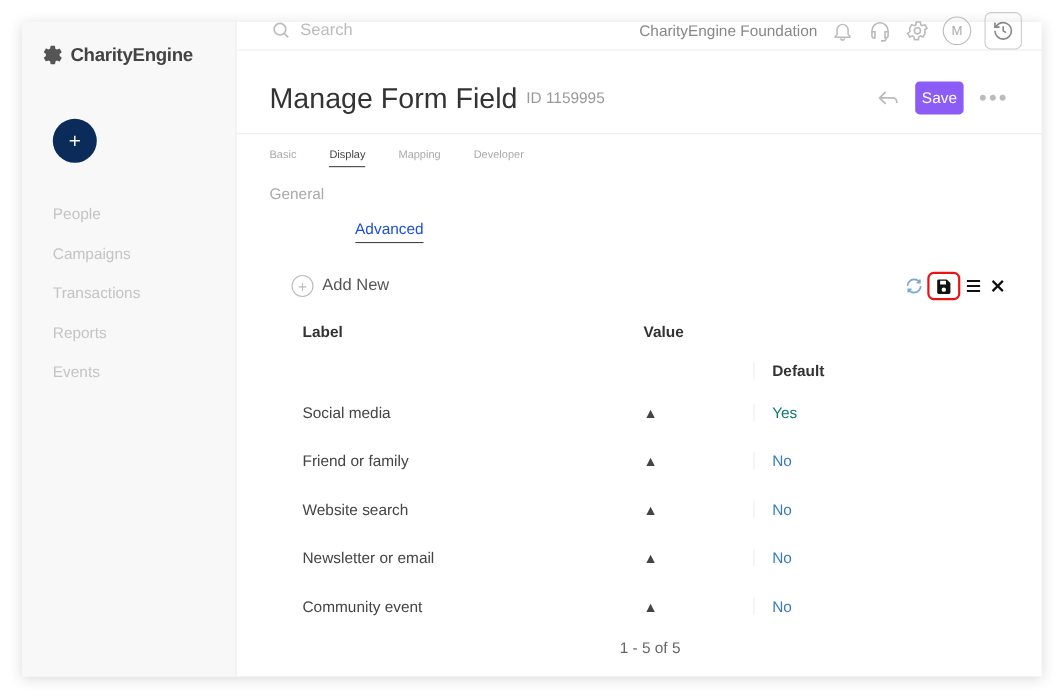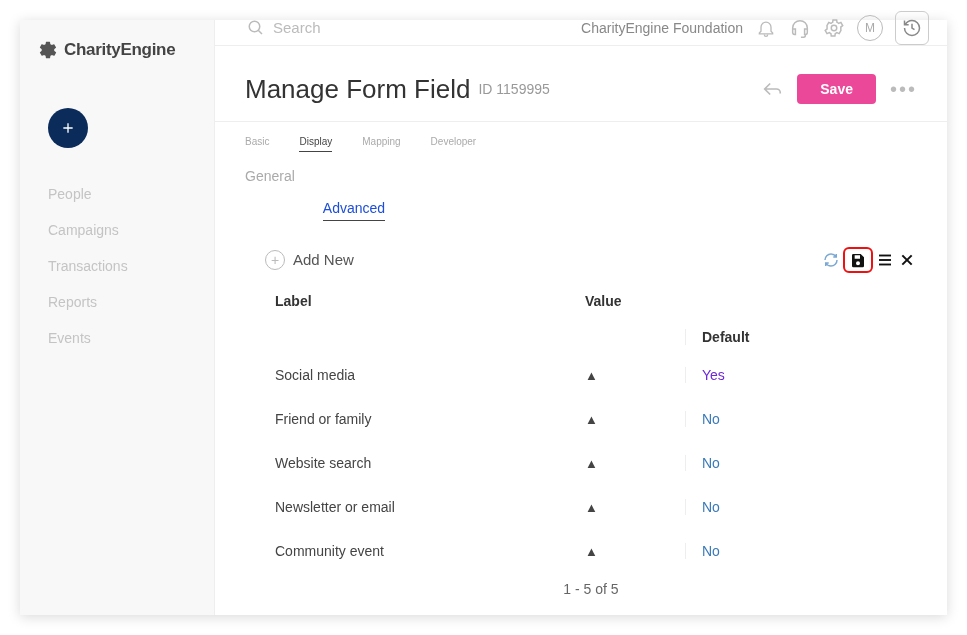--- a/index.html
+++ b/index.html
@@ -26,21 +26,21 @@
     .org-name { color: #888; font-size: 14px; }
     .topbar-icon { width: 22px; height: 22px; color: #bbb; cursor: pointer; display: flex; align-items: center; justify-content: center; }
     .avatar-circle { width: 26px; height: 26px; border: 1.5px solid #bbb; border-radius: 50%; display: flex; align-items: center; justify-content: center; color: #aaa; font-size: 12px; cursor: pointer; }
     .history-btn { width: 34px; height: 34px; border: 1px solid #ccc; border-radius: 6px; display: flex; align-items: center; justify-content: center; color: #888; cursor: pointer; }
 
     .page-header { padding: 28px 30px 16px 30px; border-bottom: 1px solid #eee; display: flex; align-items: center; }
     .page-title { font-size: 26px; font-weight: 500; color: #333; }
     .page-subtitle { font-size: 14px; color: #999; margin-left: 8px; }
     .header-spacer { flex: 1; }
     .back-arrow { width: 22px; height: 22px; color: #bbb; margin-right: 14px; cursor: pointer; }
-    .save-btn { background: #ec4899; color: #fff; border: none; padding: 7px 23px; border-radius: 4px; font-size: 14px; font-weight: 700; cursor: pointer; }
+    .save-btn { background: #8b5cf6; color: #fff; border: none; padding: 7px 6px; border-radius: 4px; font-size: 14px; font-weight: 400; cursor: pointer; }
     .more-dots { color: #bbb; font-size: 20px; margin-left: 14px; cursor: pointer; letter-spacing: 2px; }
 
     .tabs1 { padding: 14px 30px 8px 30px; display: flex; gap: 30px; font-size: 10px; }
     .tab1 { color: #aaa; cursor: pointer; padding-bottom: 4px; }
     .tab1.active { color: #444; border-bottom: 1.5px solid #444; }
 
     .tabs2 { padding: 8px 30px 14px 30px; display: flex; gap: 28px; font-size: 14px; }
     .tab2 { color: #aaa; cursor: pointer; padding-bottom: 4px; }
     .tab2.active { color: #1d4ed8; border-bottom: 1.5px solid #444; margin-top: 32px; }
 
@@ -54,21 +54,21 @@
     .tool-refresh { color: #7aa8d4; }
     .highlight-box { border: 2.5px solid #e11; border-radius: 6px; padding: 1px 3px; display: flex; align-items: center; justify-content: center; }
     
     .table-head { display: flex; padding: 8px 10px; font-size: 14px; font-weight: 600; color: #333; }
     .col-label { flex: 0 0 310px; }
     .col-value { flex: 0 0 100px; }
     .col-default { flex: 0 0 120px; border-left: 1px solid #eee; padding-left: 16px; }
     
     .table-row { display: flex; padding: 14px 10px; font-size: 14px; color: #444; align-items: center; }
     .table-row .col-default { color: #3a7ab8; cursor: pointer; }
-    .table-row .col-default.yes { color: #6d28d9; cursor: default; }
+    .table-row .col-default.yes { color: #0f766e; cursor: default; }
     .warn-icon { font-size: 13px; }
 
     .pagination { text-align: center; color: #666; font-size: 14px; padding: 8px 0; }
   </style>
 </head>
 <body>
 
 <div class="shadow-frame">
   <div class="sidebar">
     <div class="logo-area">

